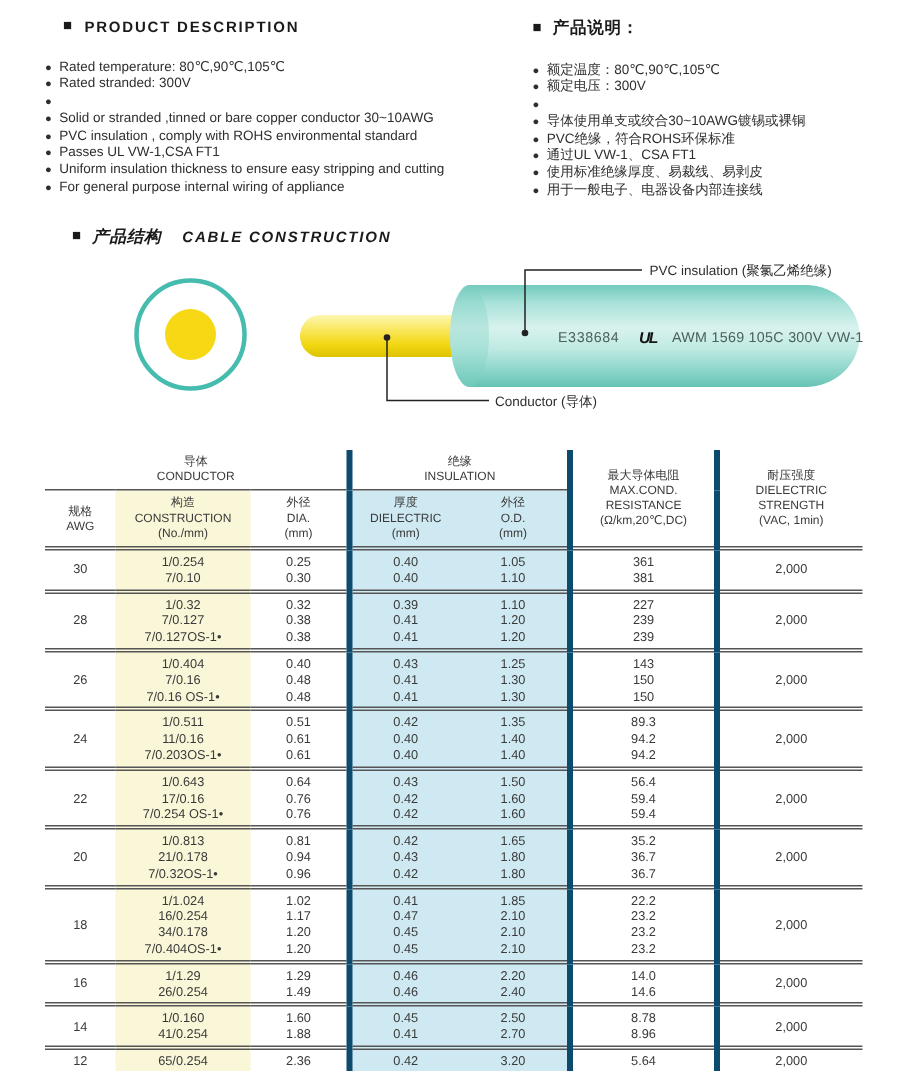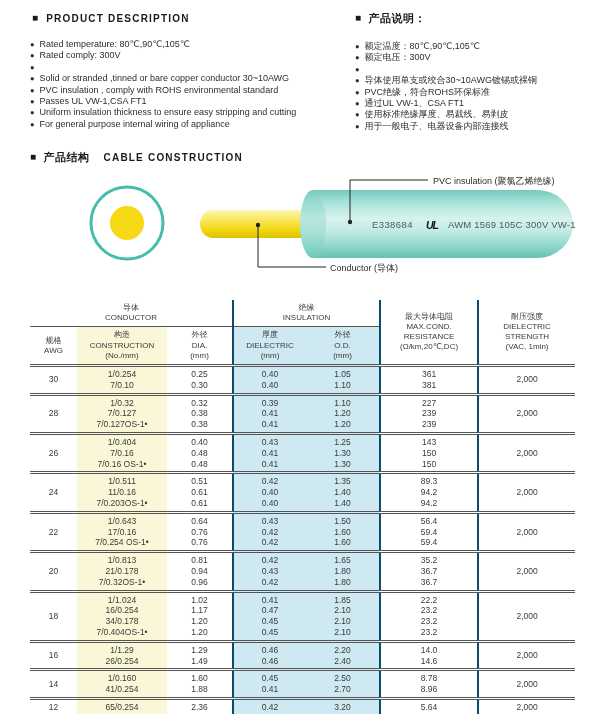--- a/index.html
+++ b/index.html
@@ -2,63 +2,63 @@
 <html><head>
 <meta charset="utf-8">
 <style>
   html,body{margin:0;padding:0;}
   body{
     width:603px;height:714px;position:relative;background:#ffffff;
     font-family:"Liberation Sans","DejaVu Sans",sans-serif;color:#333;overflow:hidden;
   }
   .sec-title{position:absolute;font-weight:bold;color:#1a1a1a;white-space:nowrap;}
   .sq{display:inline-block;font-size:10px;margin-right:7px;transform:translateY(-1px);}
-  #pd-en{left:32px;top:13px;font-size:10px;letter-spacing:1.2px;text-align:center;}
+  #pd-en{left:42px;top:13px;font-size:10px;letter-spacing:1.2px;text-align:center;}
   #pd-cn{left:355px;top:11px;font-size:11px;letter-spacing:0.5px;}
-  #cc-title{left:30px;top:150px;font-size:11px;letter-spacing:0.5px;}
+  #cc-title{left:48px;top:150px;font-size:11px;letter-spacing:0.5px;font-style:italic;}
   #cc-title .en{font-size:10px;letter-spacing:1.2px;margin-left:14px;font-weight:bold;}
   .bullets{position:absolute;}
   #bullets-en{left:30px;top:39px;width:335px;}
   #bullets-cn{left:355px;top:41px;width:250px;overflow:hidden;}
   .bullet-line{display:flex;align-items:flex-start;line-height:11.4px;font-size:9px;white-space:nowrap;color:#2e2e2e;}
   .bullet{font-size:7.5px;margin-right:5px;flex:0 0 auto;}
   #diagram{position:absolute;left:0;top:163px;}
   #spec-table{
     position:absolute;left:30px;top:300px;width:545px;
     border-collapse:collapse;table-layout:fixed;
   }
   #spec-table th,#spec-table td{
     font-weight:normal;text-align:center;vertical-align:middle;
     white-space:pre-line;font-size:8.5px;line-height:10.8px;padding:2px 0;color:#3a3a3a;
   }
   #spec-table thead th{font-size:8px;line-height:10.2px;padding:3px 0;}
   .yellow{background:#faf6d8;margin-left:45px;}
   .blue{background:#cfe9f2;}
-  .vthick{border-left:2px solid #0c4a6e;}
+  .vthick{border-left:4px solid #0c4a6e;}
   .group-line{border-bottom:1px solid #555;}
   .dbl-bottom{border-bottom:3px double #555;}
   #spec-table tbody tr{border-top:3px double #555;}
   #spec-table tbody tr:first-child{border-top:none;}
   #spec-table tbody tr:last-child{border-bottom:3px double #555;}
 </style>
 </head>
 <body>
 
 <div class="sec-title" id="pd-en"><span class="sq">■</span><span>PRODUCT DESCRIPTION</span></div>
 <div class="sec-title" id="pd-cn"><span class="sq">■</span><span>产品说明：</span></div>
 
 <div class="bullets" id="bullets-en">
 
 <div class="bullet-line">
       <span class="bullet">●</span>
       <span>Rated temperature: 80℃,90℃,105℃</span>
     </div>
     <div class="bullet-line">
       <span class="bullet">●</span>
-      <span>Rated comply: 300V</span>
+      <span>Rated stranded: 300V</span>
     </div>
     <div class="bullet-line">
       <span class="bullet">●</span>
     </div>
     <div class="bullet-line">
       <span class="bullet">●</span>
       <span>Solid or stranded ,tinned or bare copper conductor 30~10AWG</span>
     </div>
     <div class="bullet-line">
       <span class="bullet">●</span>

